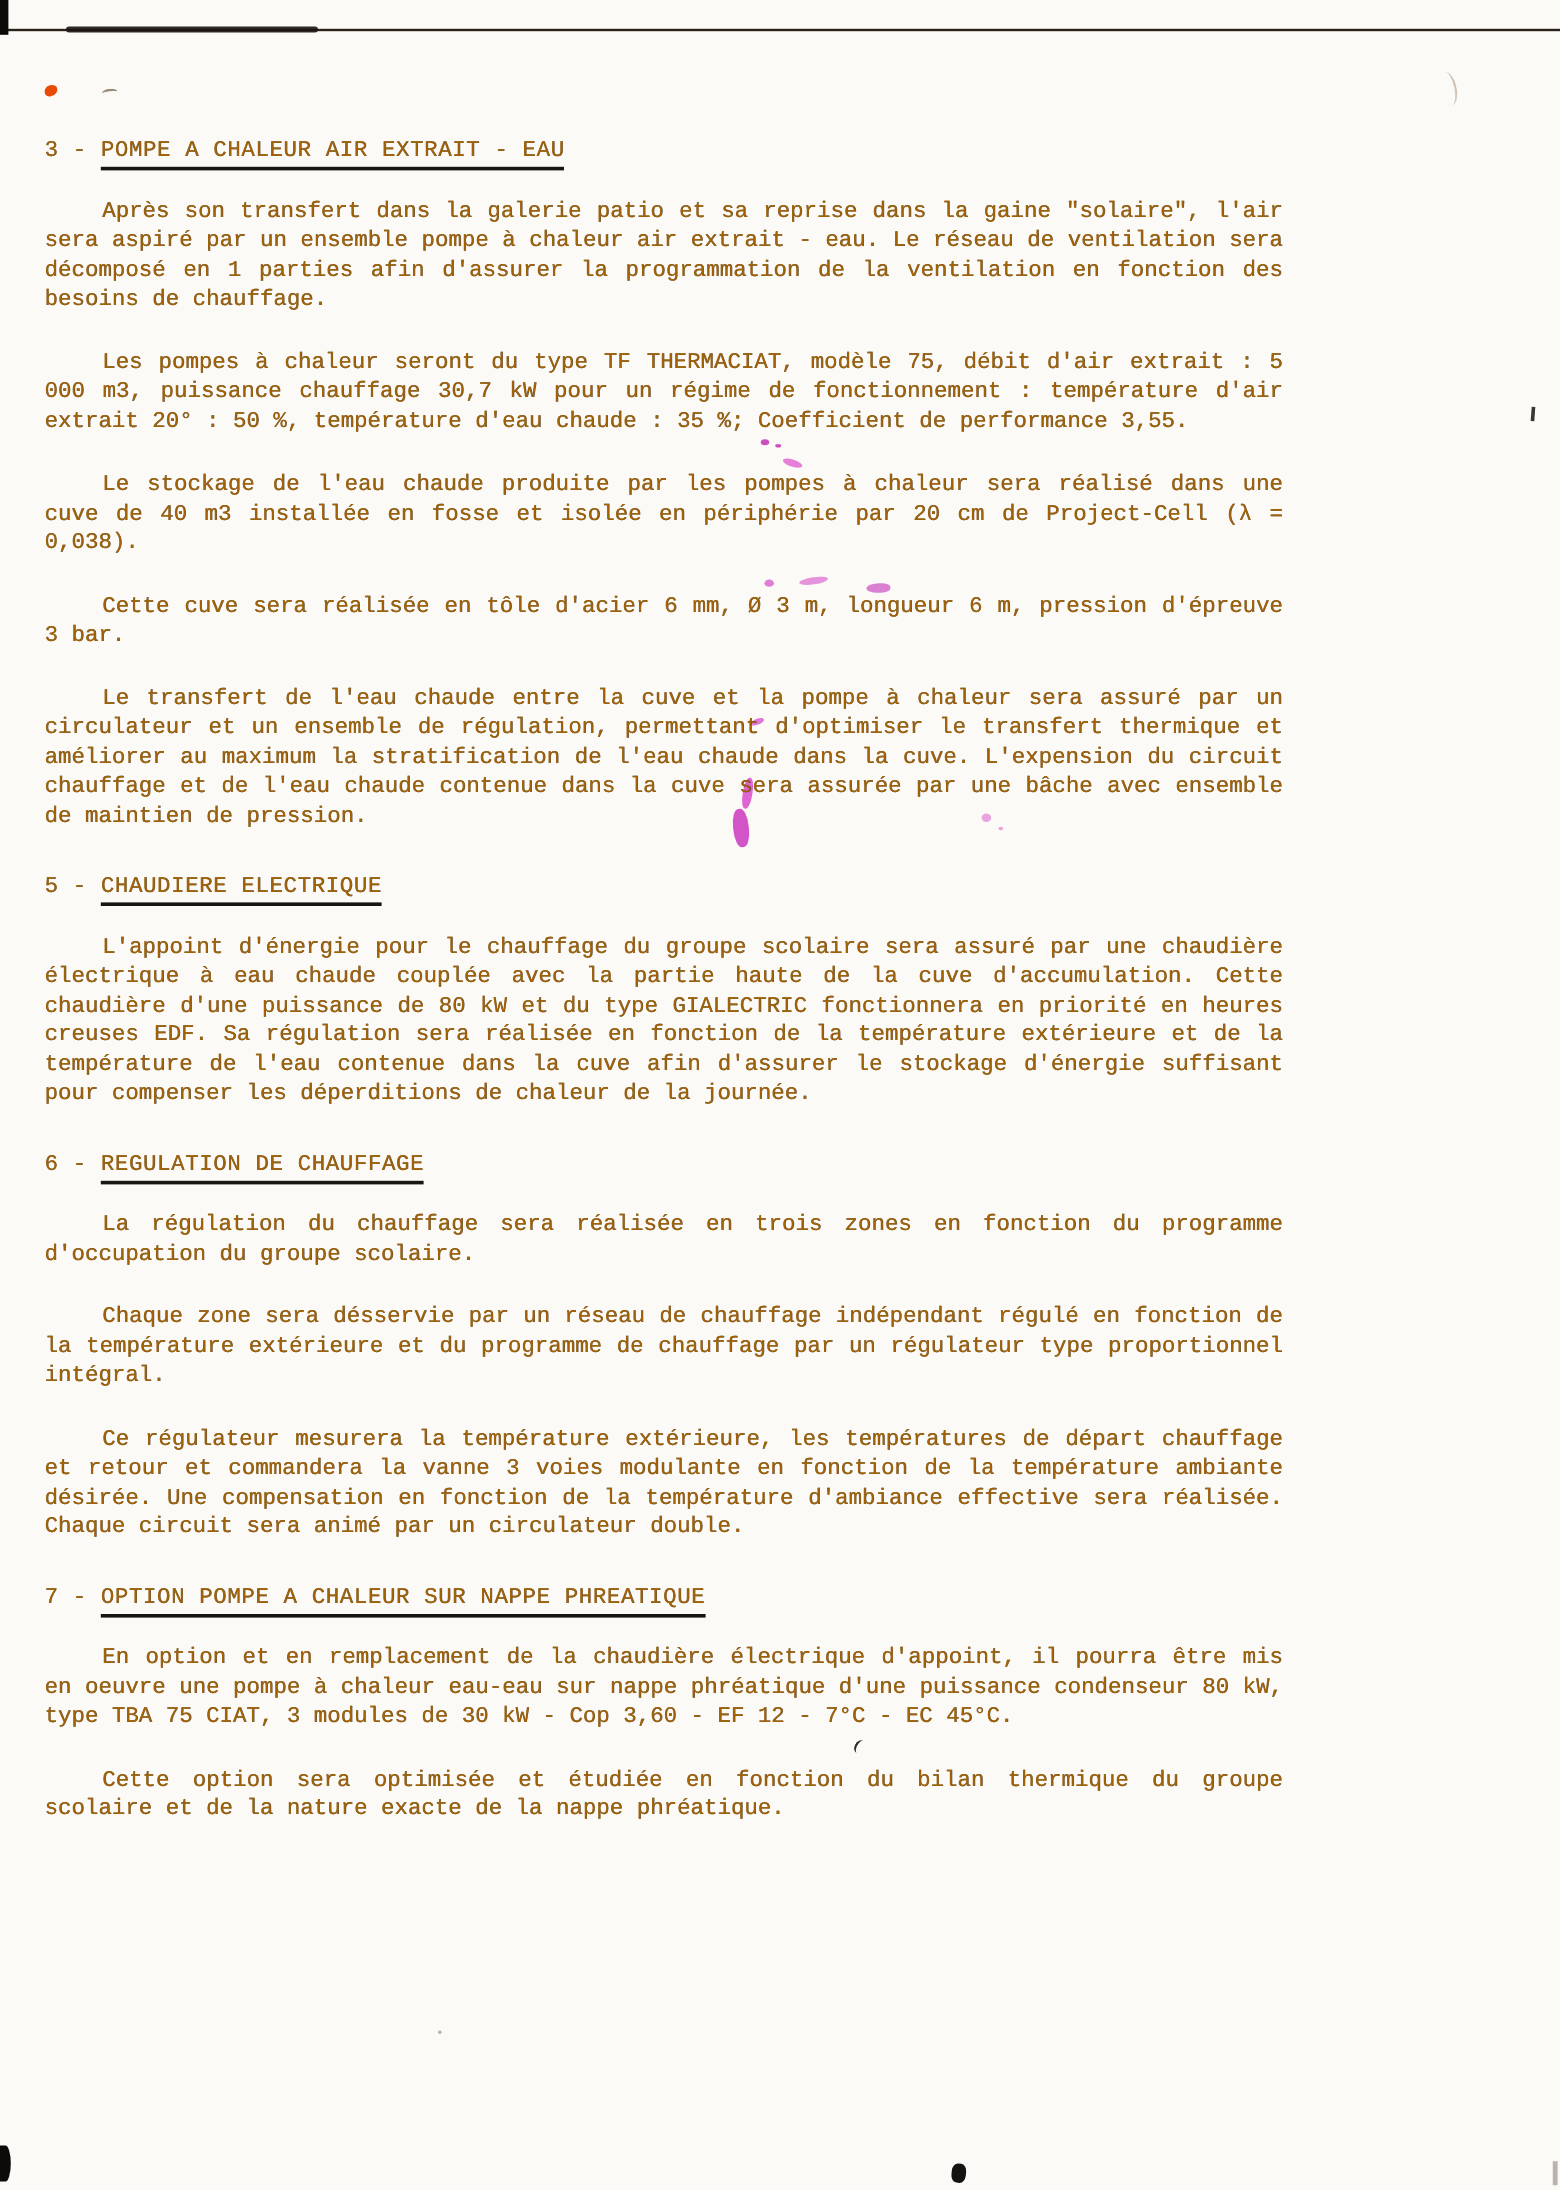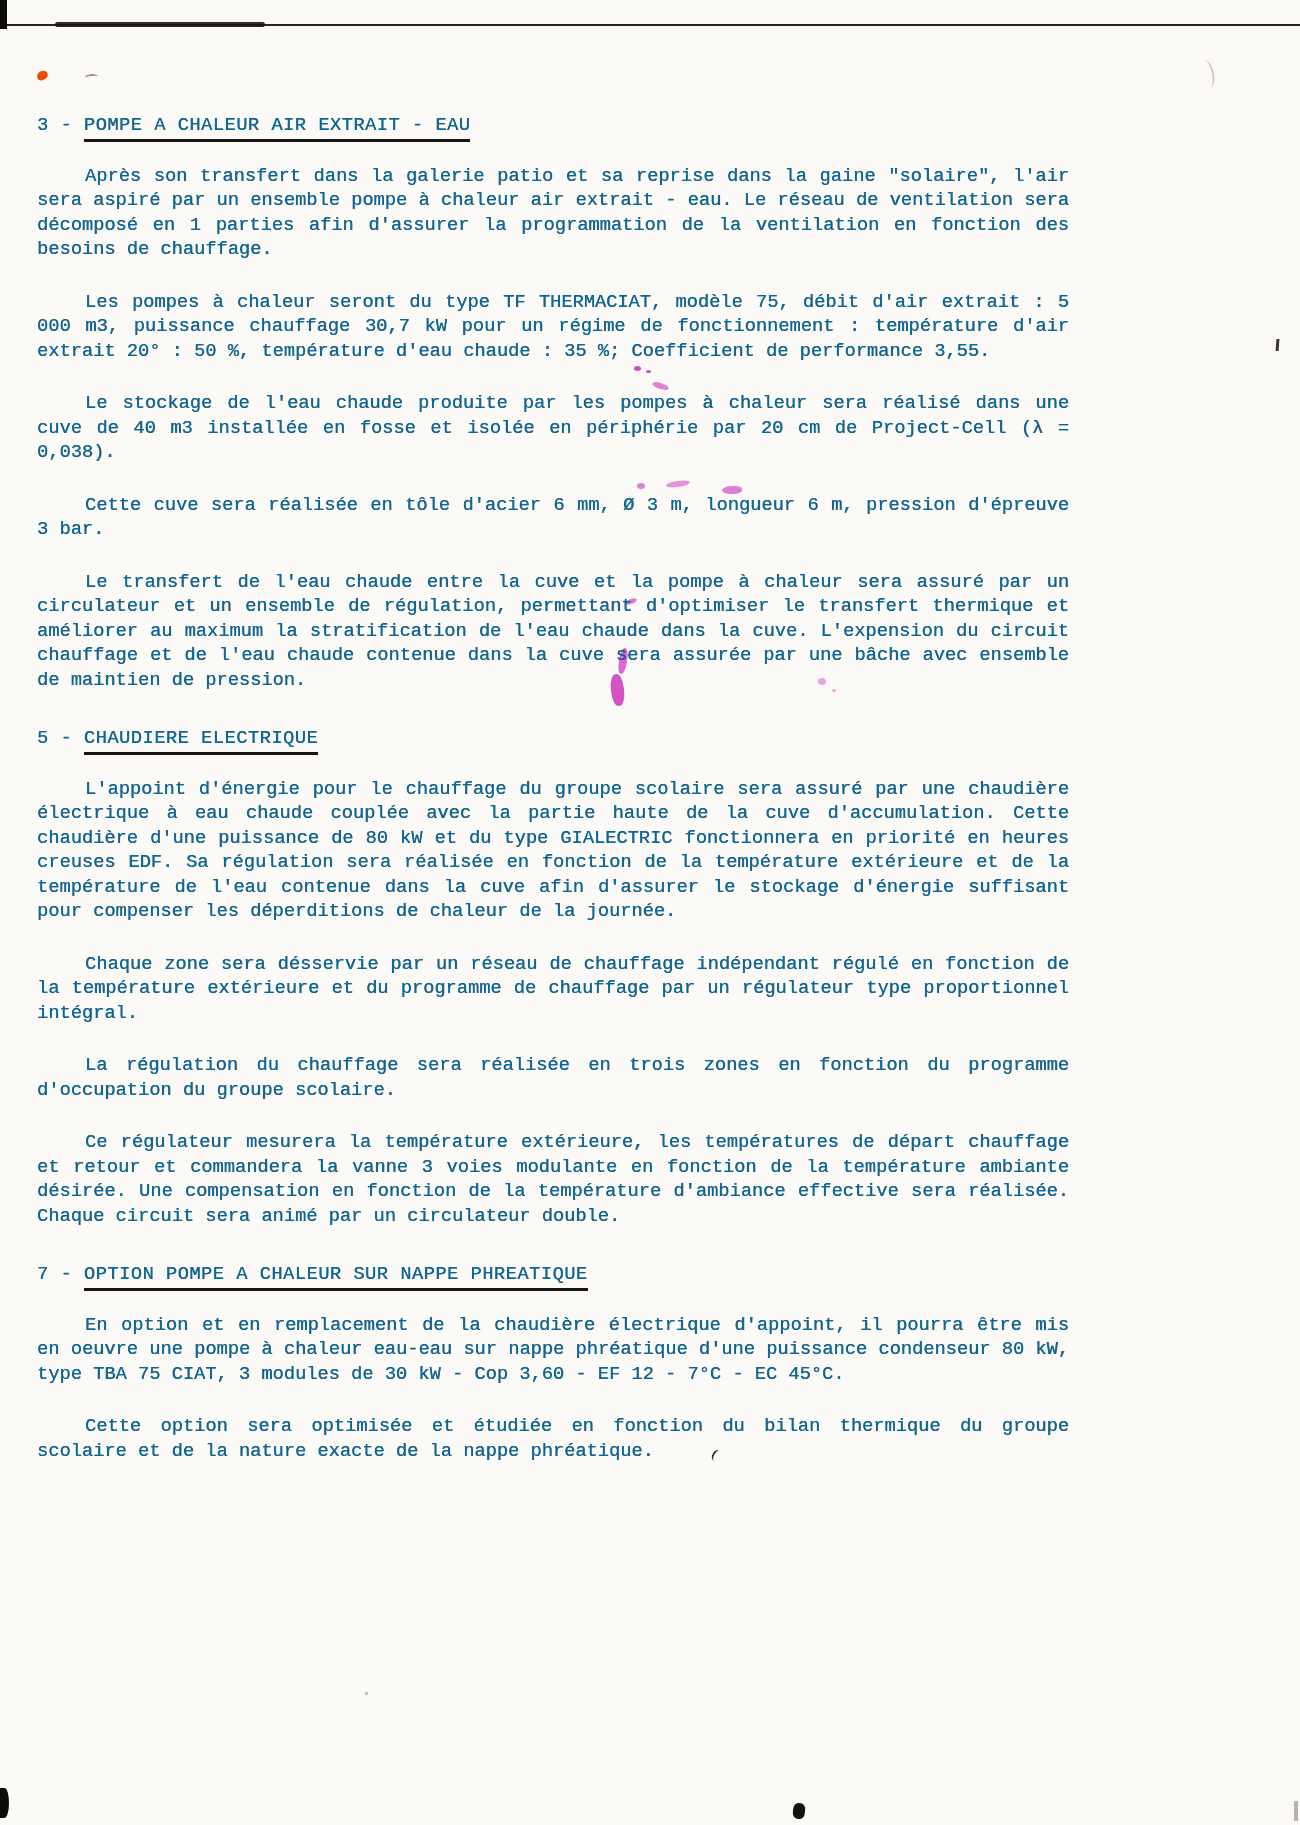--- a/index.html
+++ b/index.html
@@ -2,21 +2,21 @@
 <html lang="fr"><head>
 <meta charset="utf-8">
 <style>
   html,body{margin:0;padding:0;background:#fbfaf6;}
   .page{
     position:relative;
     width:1300px;height:1825px;
     background:#fbfaf6;
     overflow:hidden;
     font-family:"Liberation Mono","DejaVu Sans Mono",monospace;
-    color:#0369a1;
+    color:#a16207;
   }
   .doc{
     position:absolute;
     top:113px;left:37px;width:1032px;
     font-size:18.7px;line-height:24.5px;
     text-shadow:0.35px 0 0 rgba(25,22,18,.7);
   }
   .doc p{
     margin:0 0 28px 0;
     text-align:justify;
@@ -98,22 +98,23 @@
       <p>Cette cuve sera réalisée en tôle d'acier 6 mm, Ø 3 m, longueur 6 m, pression d'épreuve 3 bar.</p>
       <p>Le transfert de l'eau chaude entre la cuve et la pompe à chaleur sera assuré par un circulateur et un ensemble de régulation, permettant d'optimiser le transfert thermique et améliorer au maximum la stratification de l'eau chaude dans la cuve. L'expension du circuit chauffage et de l'eau chaude contenue dans la cuve sera assurée par une bâche avec ensemble de maintien de pression.</p>
     </section>
 
     <section>
       <h2><span>5 - </span><span class="sec-title">CHAUDIERE ELECTRIQUE</span></h2>
       <p>L'appoint d'énergie pour le chauffage du groupe scolaire sera assuré par une chaudière électrique à eau chaude couplée avec la partie haute de la cuve d'accumulation. Cette chaudière d'une puissance de 80 kW et du type GIALECTRIC fonctionnera en priorité en heures creuses EDF. Sa régulation sera réalisée en fonction de la température extérieure et de la température de l'eau contenue dans la cuve afin d'assurer le stockage d'énergie suffisant pour compenser les déperditions de chaleur de la journée.</p>
     </section>
 
     <section>
+      <h2><span>6 - </span><span class="sec-title">REGULATION DE CHAUFFAGE</span></h2>
+      <p>La régulation du chauffage sera réalisée en trois zones en fonction du programme d'occu­pation du groupe scolaire.</p>
       <p>Chaque zone sera désservie par un réseau de chauffage indépendant régulé en fonction de la température extérieure et du programme de chauffage par un régulateur type proportionnel intégral.</p>
-      <p>La régulation du chauffage sera réalisée en trois zones en fonction du programme d'occu­pation du groupe scolaire.</p>
       <p>Ce régulateur mesurera la température extérieure, les températures de départ chauffage et retour et commandera la vanne 3 voies modulante en fonction de la température ambiante désirée. Une compensation en fonction de la température d'ambiance effective sera réalisée. Chaque circuit sera animé par un circulateur double.</p>
     </section>
 
     <section>
       <h2><span>7 - </span><span class="sec-title">OPTION POMPE A CHALEUR SUR NAPPE PHREATIQUE</span></h2>
       <p>En option et en remplacement de la chaudière électrique d'appoint, il pourra être mis en oeuvre une pompe à chaleur eau-eau sur nappe phréatique d'une puissance condenseur 80 kW, type TBA 75 CIAT, 3 modules de 30 kW - Cop 3,60 - EF 12 - 7°C - EC 45°C.</p>
       <p>Cette option sera optimisée et étudiée en fonction du bilan thermique du groupe scolaire et de la nature exacte de la nappe phréatique.</p>
     </section>
 
   </main>

